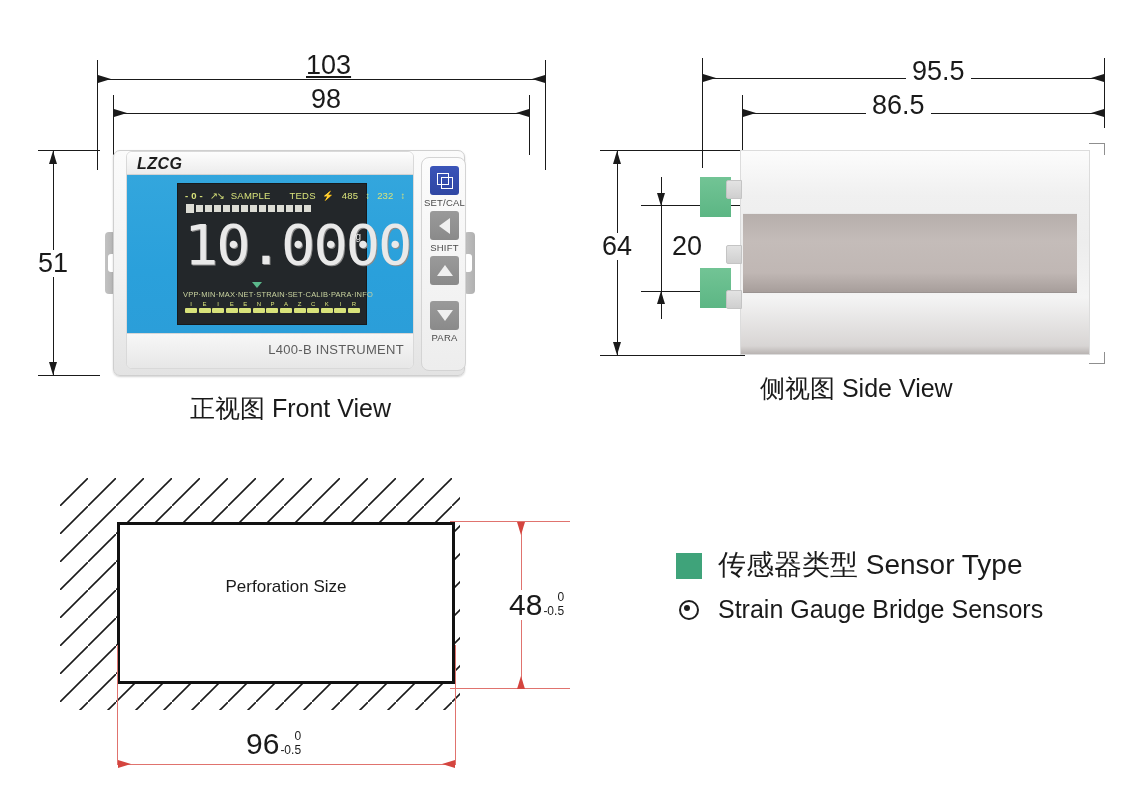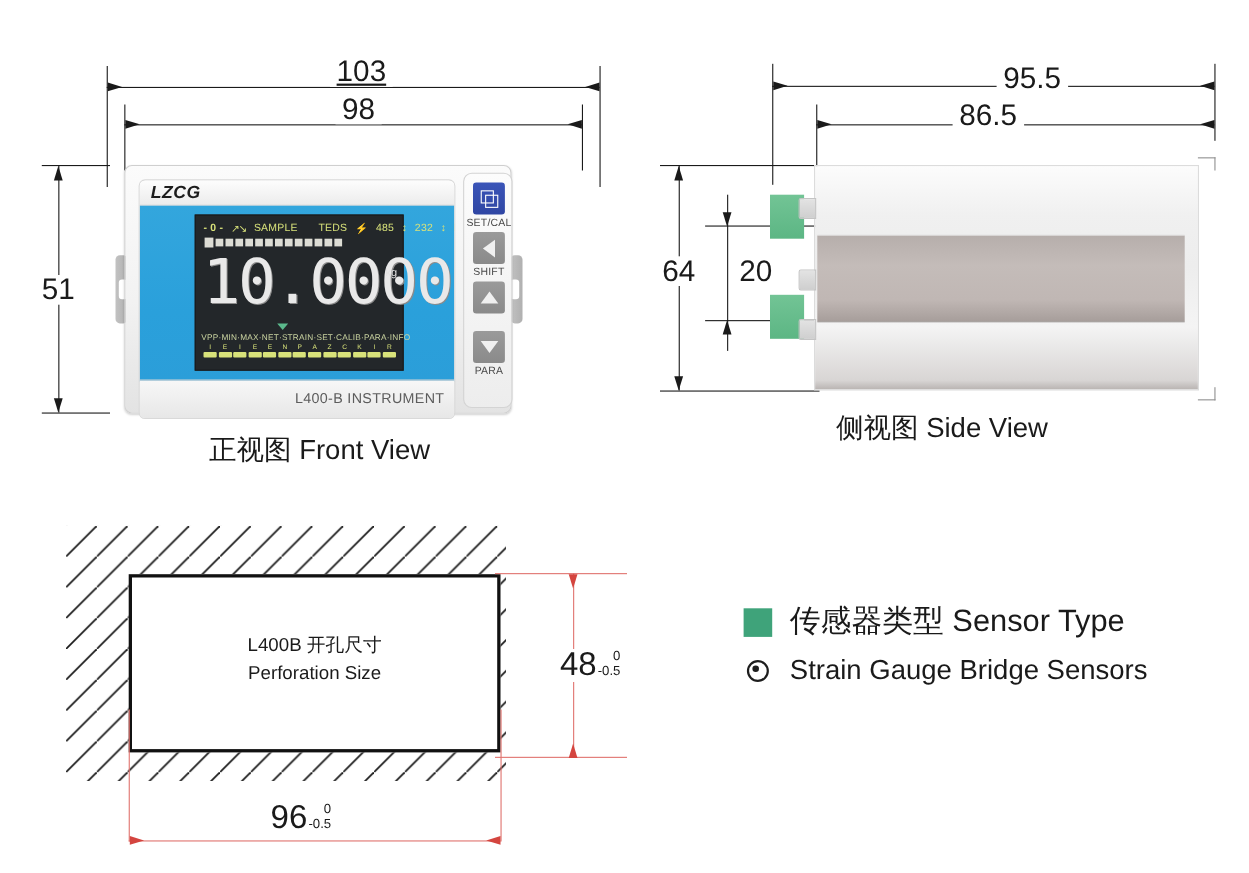--- a/index.html
+++ b/index.html
@@ -85,21 +85,21 @@
     left: 8px; top: 0;
     width: 352px; height: 226px;
     background: linear-gradient(180deg,#fbfbfb 0%,#f2f2f2 55%,#e3e3e3 100%);
     border: 1px solid #cfcfcf;
     border-radius: 7px;
     box-shadow: 0 1px 2px rgba(0,0,0,.18);
     box-sizing: border-box;
   }
   .panel-inner {
     position: absolute;
-    left: 12px; top: 12px;
+    left: 12px; top: 0;
     width: 288px; height: 218px;
     background: linear-gradient(180deg,#fcfcfc 0%,#f4f4f4 100%);
     border: 1px solid #d9d9d9;
     border-radius: 6px;
     box-sizing: border-box;
     overflow: hidden;
   }
   .brandbar {
     position: absolute; left:0; top:0; width:100%; height: 23px;
     background: linear-gradient(180deg,#fdfdfd,#ececec);
@@ -588,21 +588,20 @@
     <defs>
       <pattern id="hp" width="28" height="28" patternUnits="userSpaceOnUse" patternTransform="rotate(0)">
         <line x1="-6" y1="34" x2="34" y2="-6" stroke="#1a1a1a" stroke-width="1.6"></line>
       </pattern>
     </defs>
     <rect x="0" y="0" width="400" height="232" fill="url(#hp)"></rect>
   </svg>
 
   <div class="cutout">
     <div class="cut-label">
-      <div>L400B 开孔尺寸</div>
       <div>Perforation Size</div>
     </div>
   </div>
 </div>
 
 <div>
 
   <div class="ext-h dim-red" style="left:450px; top:521px; width:120px;"></div>
   <div class="ext-h dim-red" style="left:450px; top:688px; width:120px;"></div>
   <div class="dimline-v dim-red" style="left:521px; top:521px; height:167px;"></div>

